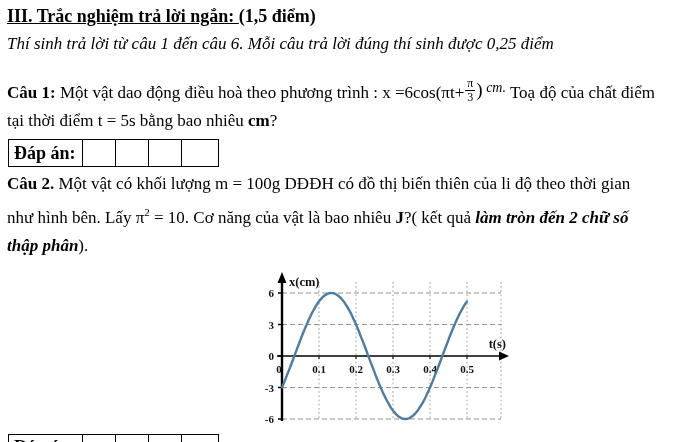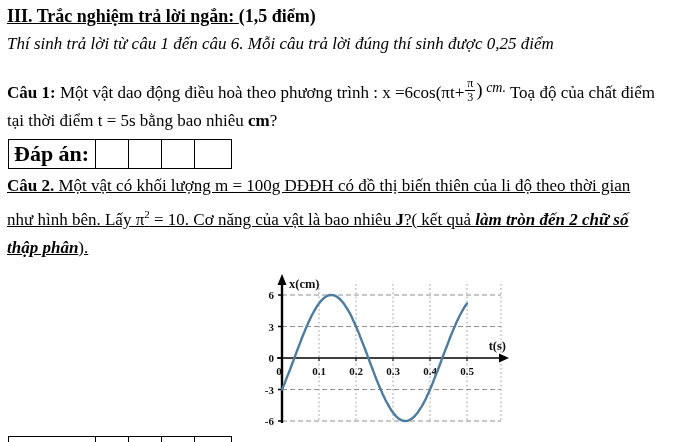--- a/index.html
+++ b/index.html
@@ -11,41 +11,41 @@
   }
   .section-heading{
     font-size:18px;font-weight:bold;margin:2px 0 0 1px;line-height:21px;white-space:nowrap;
   }
   .section-heading .u{text-decoration:underline;}
   .intro{
     font-size:17px;font-style:italic;margin:6px 0 0 1px;line-height:22px;white-space:nowrap;
   }
   .q{font-size:17px;line-height:28px;margin:0;text-align:left;}
   .q1{margin:19px 0 0 1px;}
-  .q2{margin:3px 16px 0 1px;text-decoration:underline;}
+  .q2{margin:3px 16px 0 1px;}
   .qlabel{font-weight:bold;}
   .b{font-weight:bold;}
   .bi{font-weight:bold;font-style:italic;}
   sup{font-size:11px;}
   .frac{
     display:inline-block;vertical-align:-3px;text-align:center;
     font-size:12px;line-height:1.1;margin:0 1px;
   }
   .frac .num{display:block;border-bottom:1.2px solid #000;padding:0 2px;}
   .frac .den{display:block;}
   .fclose{font-size:19px;vertical-align:2px;}
   .funit{font-style:italic;font-size:14px;vertical-align:6px;}
   table.answer{
     border-collapse:collapse;margin:4px 0 0 2px;
   }
   table.answer td{
     border:1.7px solid #000;height:24px;padding:0;
   }
   table.answer td.lbl{
-    font-weight:bold;font-size:22px;padding:1px 6px 1px 5px;height:24px;
+    font-weight:bold;font-size:18px;padding:1px 6px 1px 5px;height:24px;
   }
   table.answer td.box{width:32px;}
   table.answer td.box.last{width:36px;}
   .t2{margin-top:7px;}
   .graph-wrap{margin:8px 0 0 230px;width:300px;height:162px;}
   .tick{font:bold 11px "Liberation Serif","DejaVu Serif",serif;fill:#111;}
   .axis-label{font:bold 12.5px "Liberation Serif","DejaVu Serif",serif;fill:#111;}
 </style>
 </head>
 <body>

